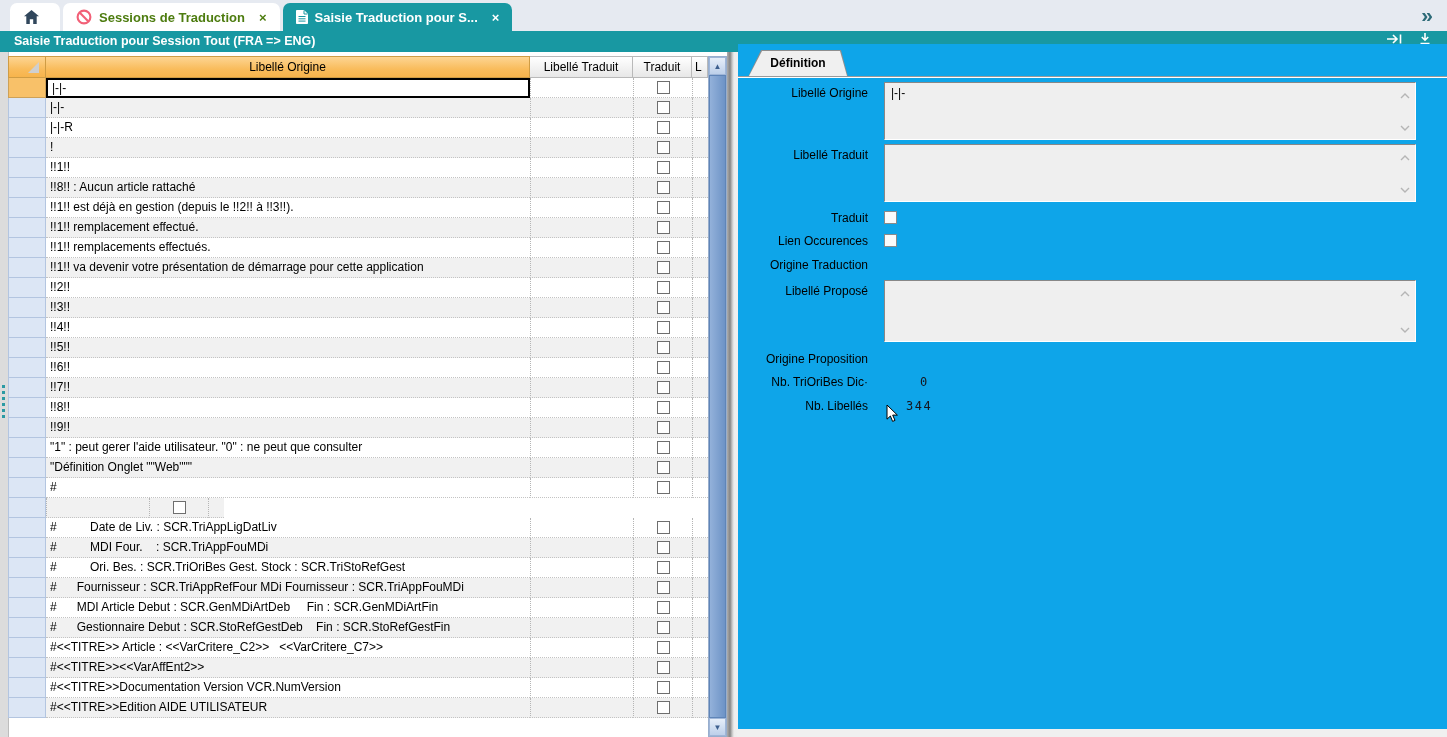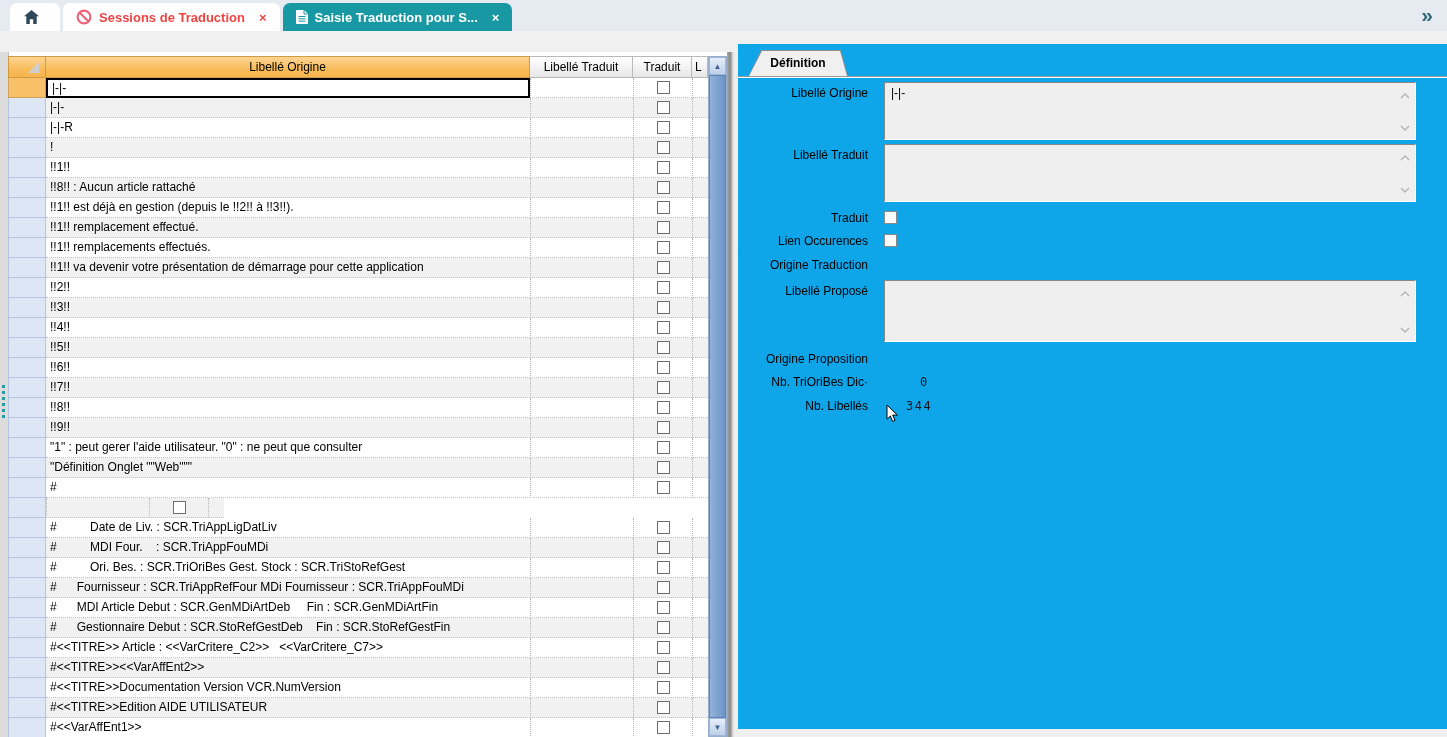--- a/index.html
+++ b/index.html
@@ -3,21 +3,21 @@
 <meta charset="utf-8">
 <title>UI</title>
 <style>
   html,body{margin:0;padding:0;}
   #root{position:relative;width:1447px;height:737px;overflow:hidden;background:#f0f0f0;
         font-family:"Liberation Sans",sans-serif;color:#000;}
 
   
   .tabbar{position:absolute;left:0;top:0;width:1447px;height:31px;background:#e6eaf1;display:flex;align-items:flex-end;}
   .tab{height:28px;margin-left:3px;border-radius:7px 7px 0 0;display:flex;align-items:center;
-       padding:0 13px;background:#ffffff;font-size:13px;font-weight:bold;color:#ef4444;white-space:nowrap;}
+       padding:0 13px;background:#ffffff;font-size:13px;font-weight:bold;color:#4d7c0f;white-space:nowrap;}
   .tab.home{width:24px;justify-content:center;margin-left:10px;}
   .tab .ticon{display:inline-flex;margin-right:7px;}
   .tab .tclose{margin-left:14px;font-size:13px;font-weight:bold;cursor:default;}
   .tab.active{background:#1898a2;color:#fff;align-items:center;}
   .tab.active .tclose{color:#fff;}
   .overflow-chevrons{position:absolute;right:14px;top:2px;font-size:21px;font-weight:bold;color:#2d6b78;line-height:26px;}
 
   
   .titlebar{position:absolute;left:0;top:31px;width:1447px;height:21px;background:#1898a2;color:#fff;
             font-size:12.5px;font-weight:bold;line-height:21px;padding-left:14px;box-sizing:border-box;}
@@ -115,20 +115,35 @@
             <line x1="2.5" y1="8.8" x2="9.5" y2="8.8" stroke="#1898a2"></line>
             <line x1="2.5" y1="11.1" x2="9.5" y2="11.1" stroke="#1898a2"></line>
           </svg>
       </span>
       <span>Saisie Traduction pour S...</span>
       <span class="tclose">×</span>
     </div>
     <div class="overflow-chevrons">»</div>
   </div>
 
+  <div class="titlebar">
+    <span>Saisie Traduction pour Session Tout (FRA =&gt; ENG)</span>
+    <span class="tb-icons">
+      <span>
+        <svg width="17" height="12" viewBox="0 0 17 12">
+            <path d="M1 6 H11 M7 2 L11 6 L7 10 M14.5 1.5 V10.5" fill="none" stroke="#ffffff" stroke-width="1.6"></path>
+          </svg>
+      </span>
+      <span>
+        <svg width="12" height="13" viewBox="0 0 12 13">
+            <path d="M6 1 V8 M2.8 5 L6 8.2 L9.2 5 M1.5 11.5 H10.5" fill="none" stroke="#ffffff" stroke-width="1.6"></path>
+          </svg>
+      </span>
+    </span>
+  </div>
 
   <div class="grid-zone"></div>
   <div class="left-strip">
     <span class="strip-dots">
         <i></i>
         <i></i>
         <i></i>
         <i></i>
         <i></i>
         <i></i>
@@ -358,27 +373,20 @@
       <div class="grow">
         <div class="rh"></div>
         <div class="c c1">#&lt;&lt;TITRE&gt;&gt;Documentation Version VCR.NumVersion</div>
         <div class="c c2"></div>
         <div class="c c3"><span class="gcb"></span></div>
         <div class="c c4"></div>
       </div>
       <div class="grow alt">
         <div class="rh"></div>
         <div class="c c1">#&lt;&lt;TITRE&gt;&gt;Edition AIDE UTILISATEUR</div>
-        <div class="c c2"></div>
-        <div class="c c3"><span class="gcb"></span></div>
-        <div class="c c4"></div>
-      </div>
-      <div class="grow">
-        <div class="rh"></div>
-        <div class="c c1">#&lt;&lt;VarAffEnt1&gt;&gt;</div>
         <div class="c c2"></div>
         <div class="c c3"><span class="gcb"></span></div>
         <div class="c c4"></div>
       </div>
     </div>
 
   <div class="vscroll">
     <div class="sbtn">▲</div>
     <div class="sthumb"></div>
     <div class="sbtn">▼</div>

